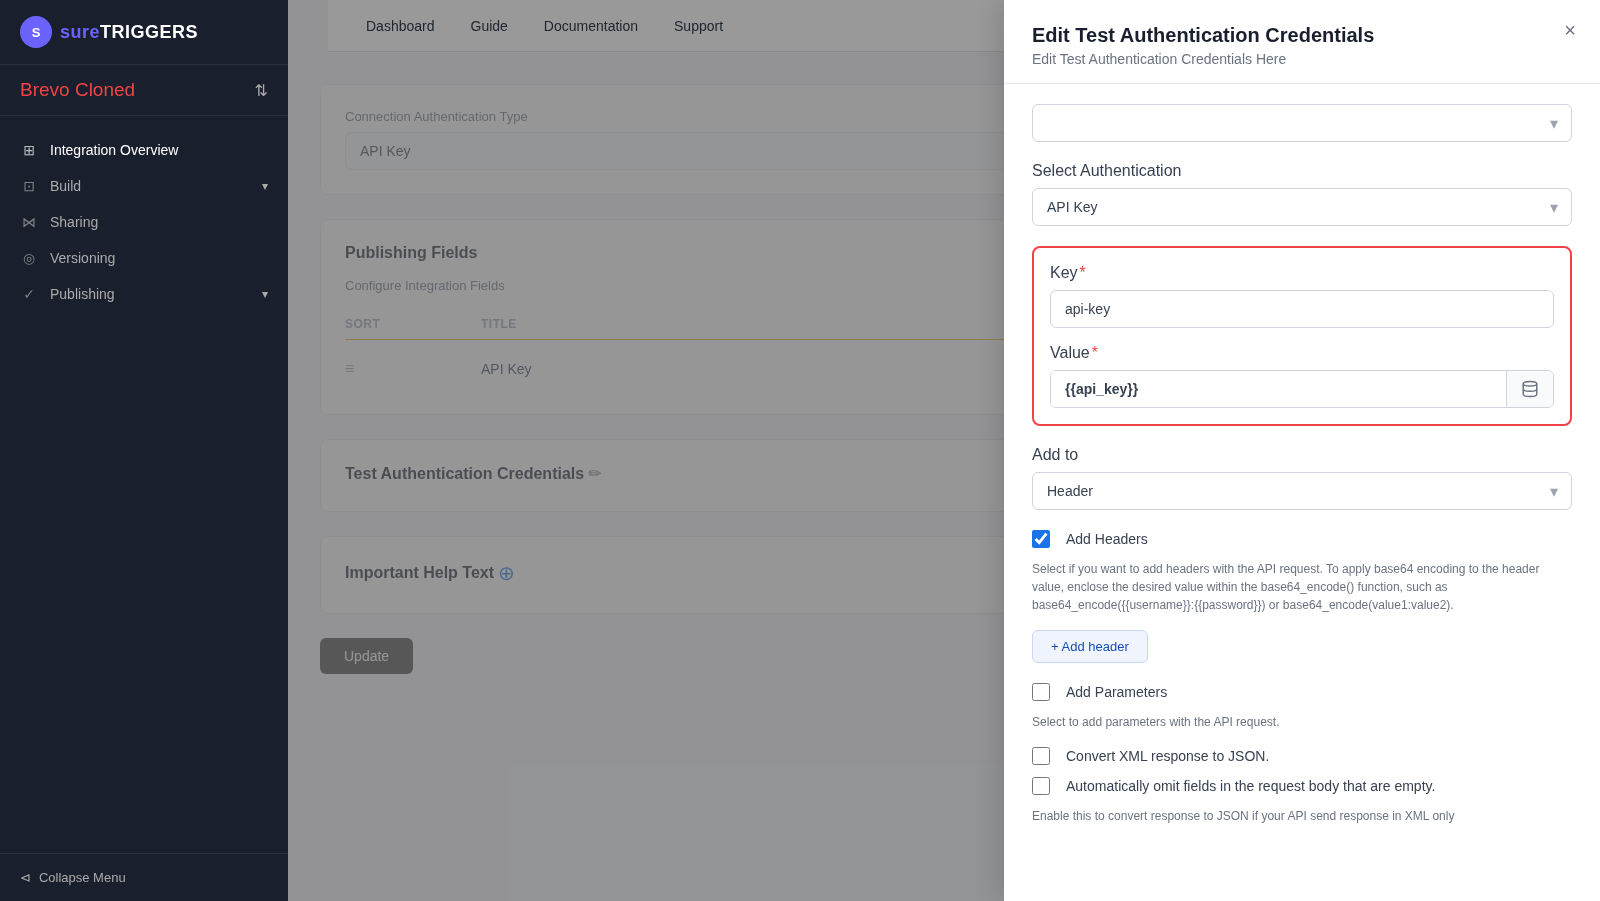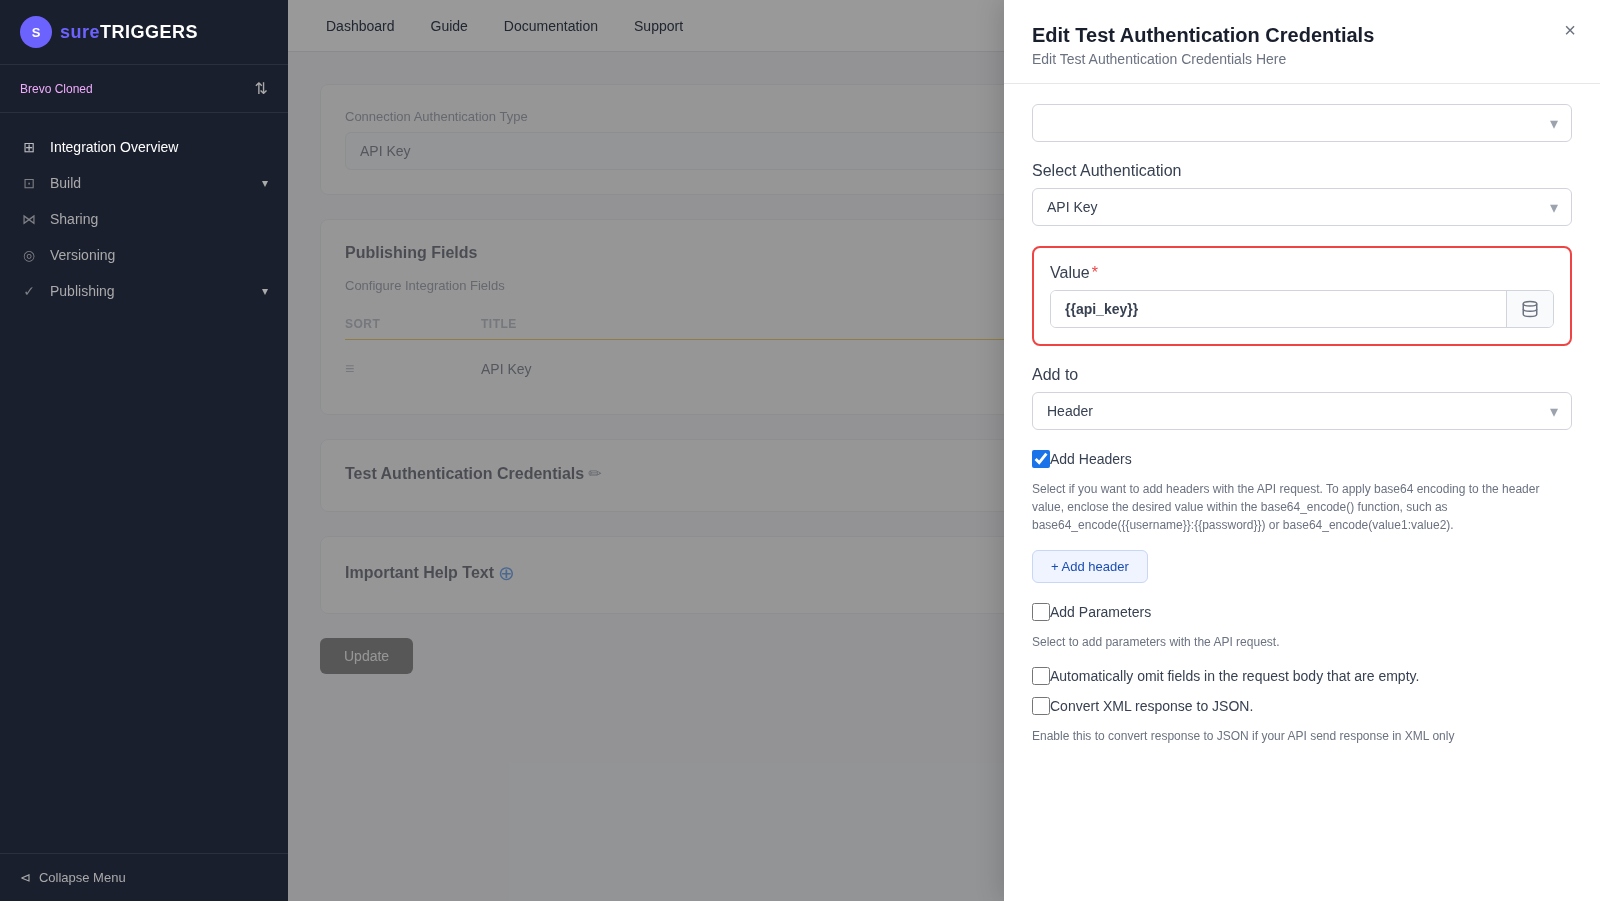--- a/index.html
+++ b/index.html
@@ -30,21 +30,21 @@
       color: white; font-weight: bold; font-size: 13px;
     }
     .logo-text { font-size: 18px; font-weight: 700; color: #fff; letter-spacing: 0.5px; }
     .logo-text span { color: #6c63ff; }
 
     .workspace-row {
       display: flex; align-items: center; justify-content: space-between;
       padding: 14px 20px;
       border-bottom: 1px solid rgba(255,255,255,0.08);
     }
-    .workspace-name { color: #f0abfc; font-size: 12px; }
+    .workspace-name { color: #ef4444; font-size: 19px; }
     .workspace-icon { color: #aaa; font-size: 16px; }
 
     .sidebar-nav { flex: 1; padding: 16px 0; }
     .nav-item {
       display: flex; align-items: center; gap: 12px;
       padding: 10px 20px;
       color: #aaa;
       font-size: 14px;
       cursor: pointer;
       border-radius: 0;
@@ -71,20 +71,21 @@
 
     
     .top-nav {
       background: #fff;
       border-bottom: 1px solid #e5e7eb;
       display: flex;
       align-items: center;
       padding: 0 24px;
       height: 52px;
       gap: 8px;
+      margin-left: 40px;
     }
     .top-nav-item {
       padding: 6px 14px;
       font-size: 14px;
       color: #374151;
       cursor: pointer;
       border-radius: 4px;
     }
 
     
@@ -253,21 +254,21 @@
       color: #6b7280;
       font-size: 18px;
       display: flex; align-items: center;
     }
 
     .add-to-section { margin-bottom: 20px; }
 
     .checkbox-row {
       display: flex;
       align-items: center;
-      gap: 0;
+      gap: 16px;
       margin-bottom: 12px;
     }
     .checkbox-row input[type="checkbox"] {
       width: 18px; height: 18px;
       accent-color: #1a73e8;
       cursor: pointer;
     }
     .checkbox-label { font-size: 14px; color: #374151; font-weight: 500; }
 
     .help-text {
@@ -430,20 +431,26 @@
             <option value="api-key">API Key</option>
             <option value="oauth2">OAuth2</option>
             <option value="basic-auth">Basic Auth</option>
           </select>
           <span class="select-chevron">▾</span>
         </div>
       </div>
 
       <div class="highlighted-section">
 
+        <div style="margin-bottom:16px;">
+          <div class="modal-label">
+            <span>Key</span><span class="required" style="color:#ef4444;margin-left:2px;">*</span>
+          </div>
+          <input class="modal-input" type="text" value="api-key" style="">
+        </div>
 
         <div>
           <div class="modal-label">
             <span>Value</span><span class="required" style="color:#ef4444;margin-left:2px;">*</span>
           </div>
           <div class="value-input-wrapper">
             <input type="text" value="{{api_key}}" style="flex: 1 1 0%; border: none; padding: 10px 14px; font-size: 14px; color: rgb(55, 65, 81); outline: none; font-weight: bold;">
             <button class="db-icon-btn">
               <svg width="18" height="18" viewBox="0 0 24 24" fill="none" stroke="#6b7280" stroke-width="2">
                   <ellipse cx="12" cy="5" rx="9" ry="3"></ellipse>
@@ -478,25 +485,25 @@
 
       <div>
         <div class="checkbox-row">
           <input type="checkbox" id="add-params" style="">
           <label class="checkbox-label" for="add-params">Add Parameters</label>
         </div>
         <p class="help-text">Select to add parameters with the API request.</p>
       </div>
 
       <div class="checkbox-row">
+        <input type="checkbox" id="convert-xml" style="">
+        <label class="checkbox-label" for="convert-xml" style="font-weight:400;">Convert XML response to JSON.</label>
+      </div>
+
+      <div class="checkbox-row">
         <input type="checkbox" id="omit-empty" style="">
         <label class="checkbox-label" for="omit-empty" style="font-weight:400;">Automatically omit fields in the request body that are empty.</label>
       </div>
-
-      <div class="checkbox-row">
-        <input type="checkbox" id="convert-xml" style="">
-        <label class="checkbox-label" for="convert-xml" style="font-weight:400;">Convert XML response to JSON.</label>
-      </div>
       <p class="help-text">Enable this to convert response to JSON if your API send response in XML only</p>
 
     </div>
   </div>
 </div>
 
 </body></html>

